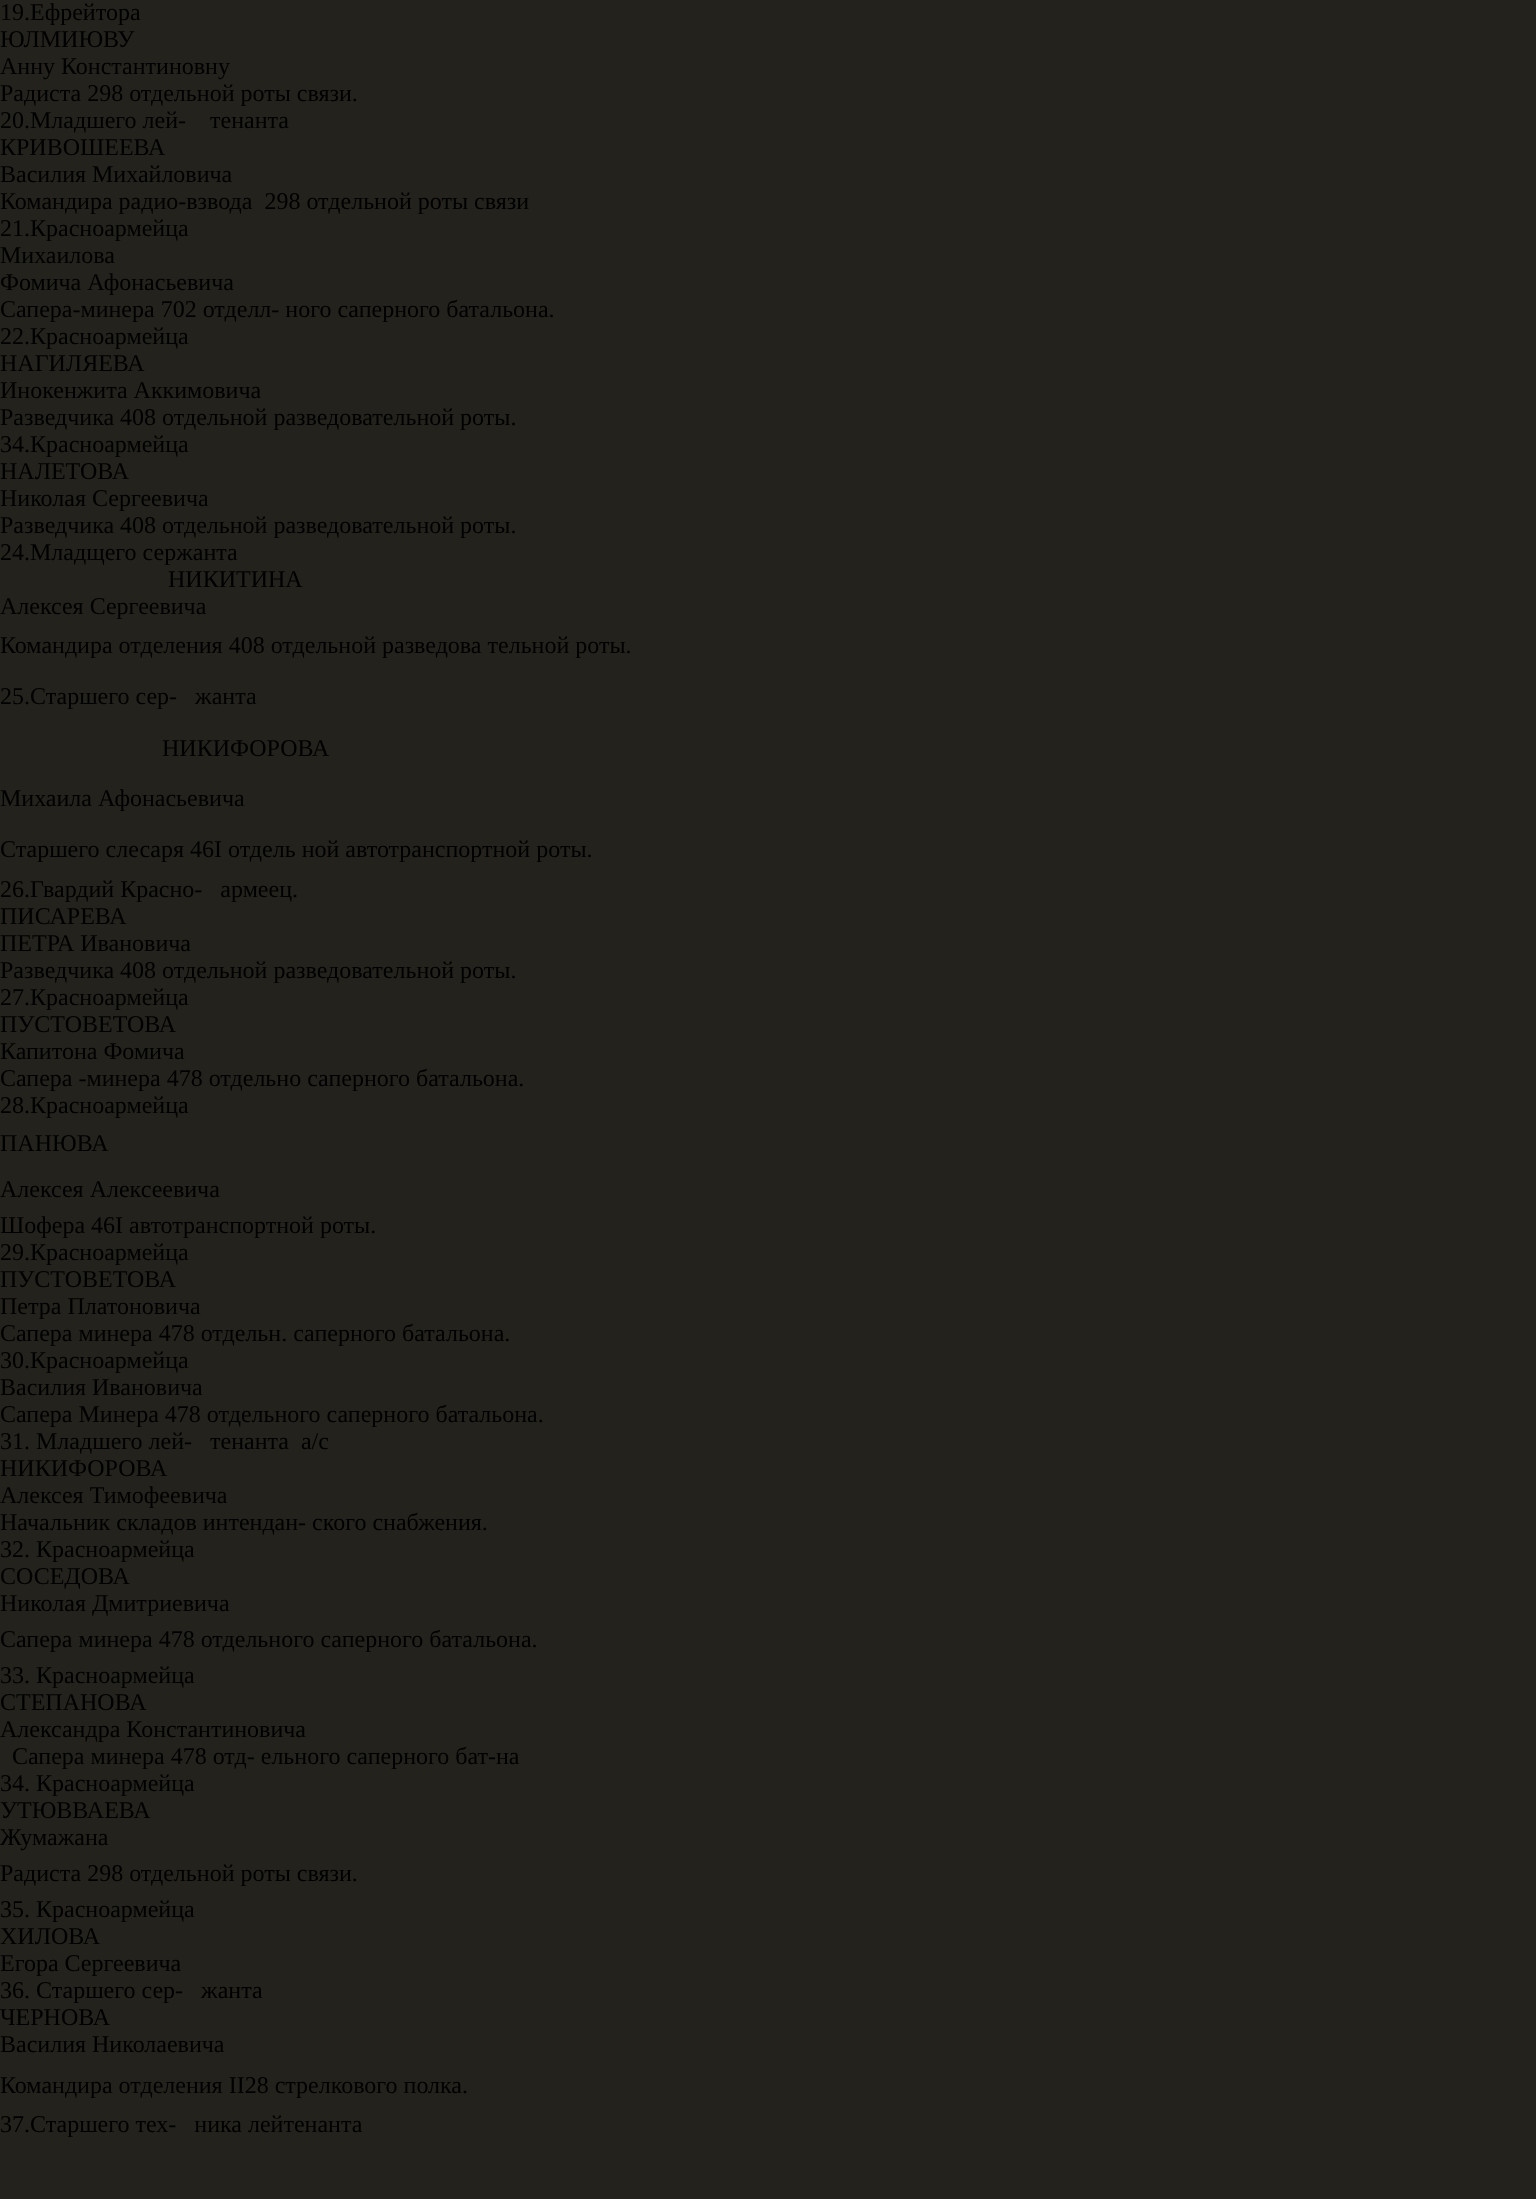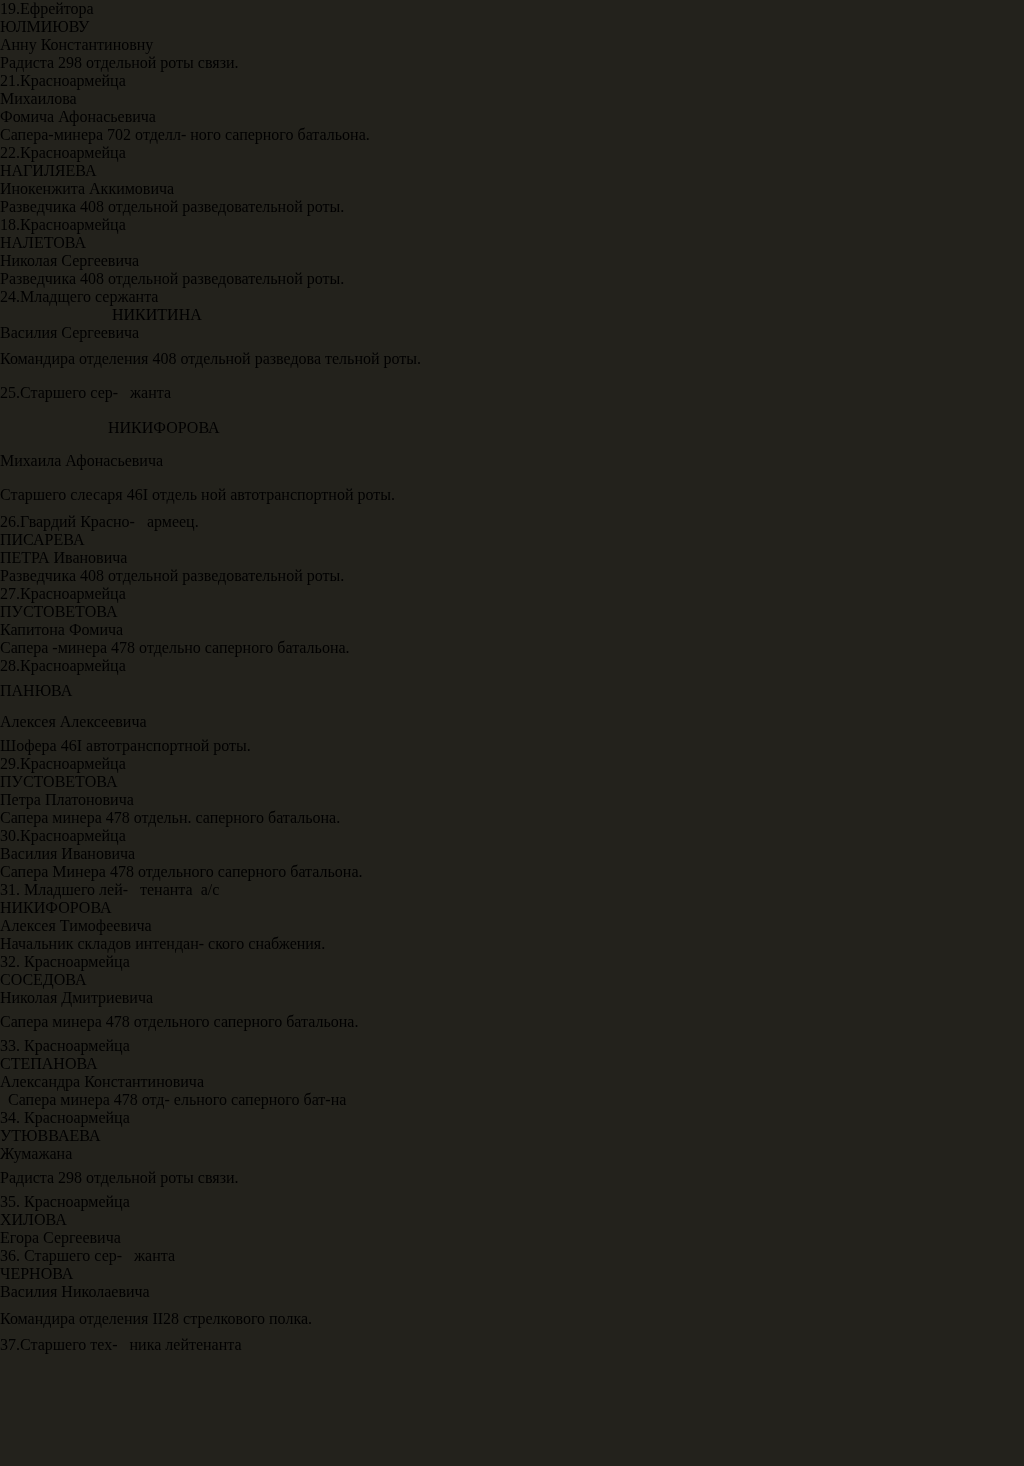--- a/index.html
+++ b/index.html
@@ -70,20 +70,30 @@
   <div class="entry" style="top:28px">
     <div class="c1">19.Ефрейтора</div>
     <div class="c2">
       <div class="surname">ЮЛМИЮВУ</div>
       <div class="given">Анну Константиновну</div>
     </div>
     <div class="c3">Радиста 298 отдельной
 роты связи.</div>
   </div>
 
+  <div class="entry" style="top:94px">
+    <div class="c1">20.Младшего лей-
+&nbsp;&nbsp;&nbsp;тенанта</div>
+    <div class="c2">
+      <div class="surname">КРИВОШЕЕВА</div>
+      <div class="given">Василия Михайловича</div>
+    </div>
+    <div class="c3">Командира радио-взвода
+&nbsp;298 отдельной роты связи</div>
+  </div>
 
   <div class="entry" style="top:158px">
     <div class="c1">21.Красноармейца</div>
     <div class="c2">
       <div class="surname">Михаилова</div>
       <div class="given">Фомича Афонасьевича</div>
     </div>
     <div class="c3">Сапера-минера 702 отделл-
 ного саперного батальона.</div>
   </div>
@@ -93,34 +103,34 @@
     <div class="c2">
       <div class="surname">НАГИЛЯЕВА</div>
       <div class="given">Инокенжита Аккимовича</div>
     </div>
     <div class="c3">Разведчика 408 отдельной
 разведовательной роты.</div>
   </div>
 
   <div class="red-box"></div>
   <div class="entry" style="top:285px">
-    <div class="c1">18.Красноармейца</div>
+    <div class="c1">34.Красноармейца</div>
     <div class="c2">
       <div class="surname">НАЛЕТОВА</div>
       <div class="given">Николая Сергеевича</div>
     </div>
     <div class="c3">Разведчика 408 отдельной
 разведовательной роты.</div>
   </div>
 
   <div class="entry" style="top:349px">
     <div class="c1">24.Младщего сержанта</div>
     <div class="c2">
       <div class="surname" style="transform:translateX(112px)">НИКИТИНА</div>
-      <div class="given">Василия Сергеевича</div>
+      <div class="given">Алексея Сергеевича</div>
     </div>
     <div class="c3" style="line-height:33px">Командира отделения 408
 отдельной разведова тельной
 роты.</div>
   </div>
 
   <div class="entry" style="top:440px">
     <div class="c1" style="line-height:36px">25.Старшего сер-
 &nbsp;&nbsp;жанта</div>
     <div class="c2" style="line-height:33px">

